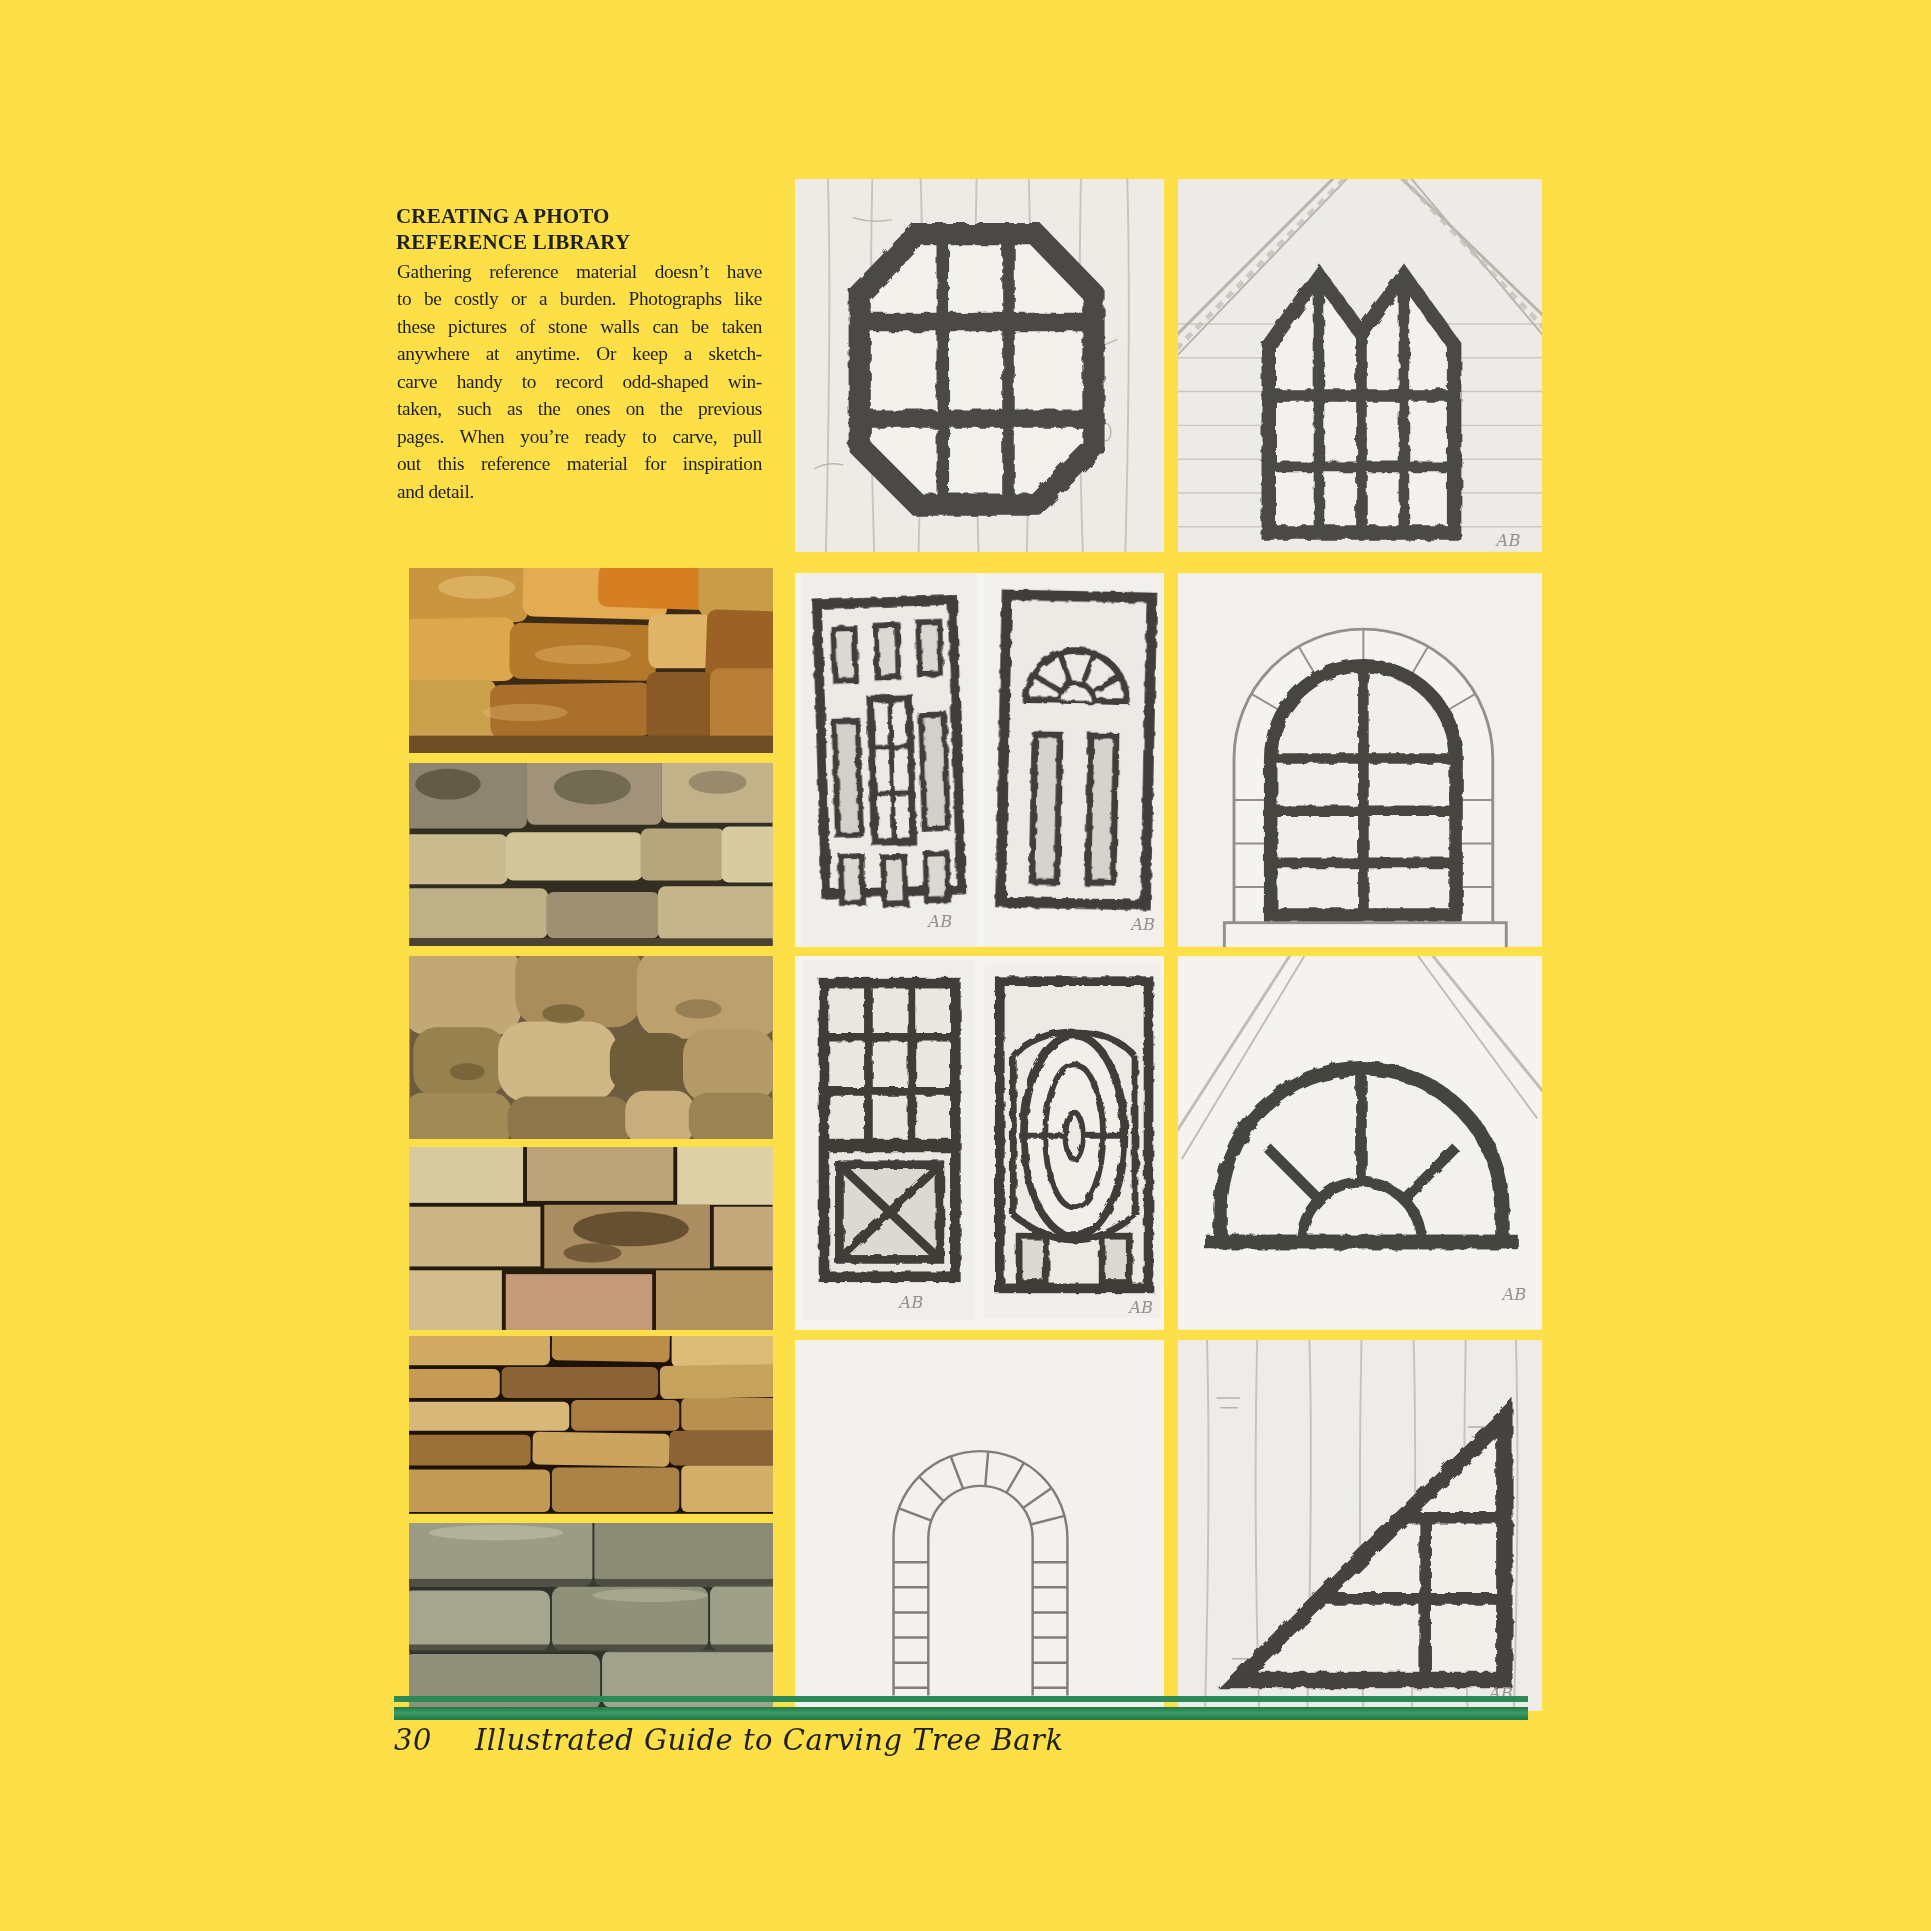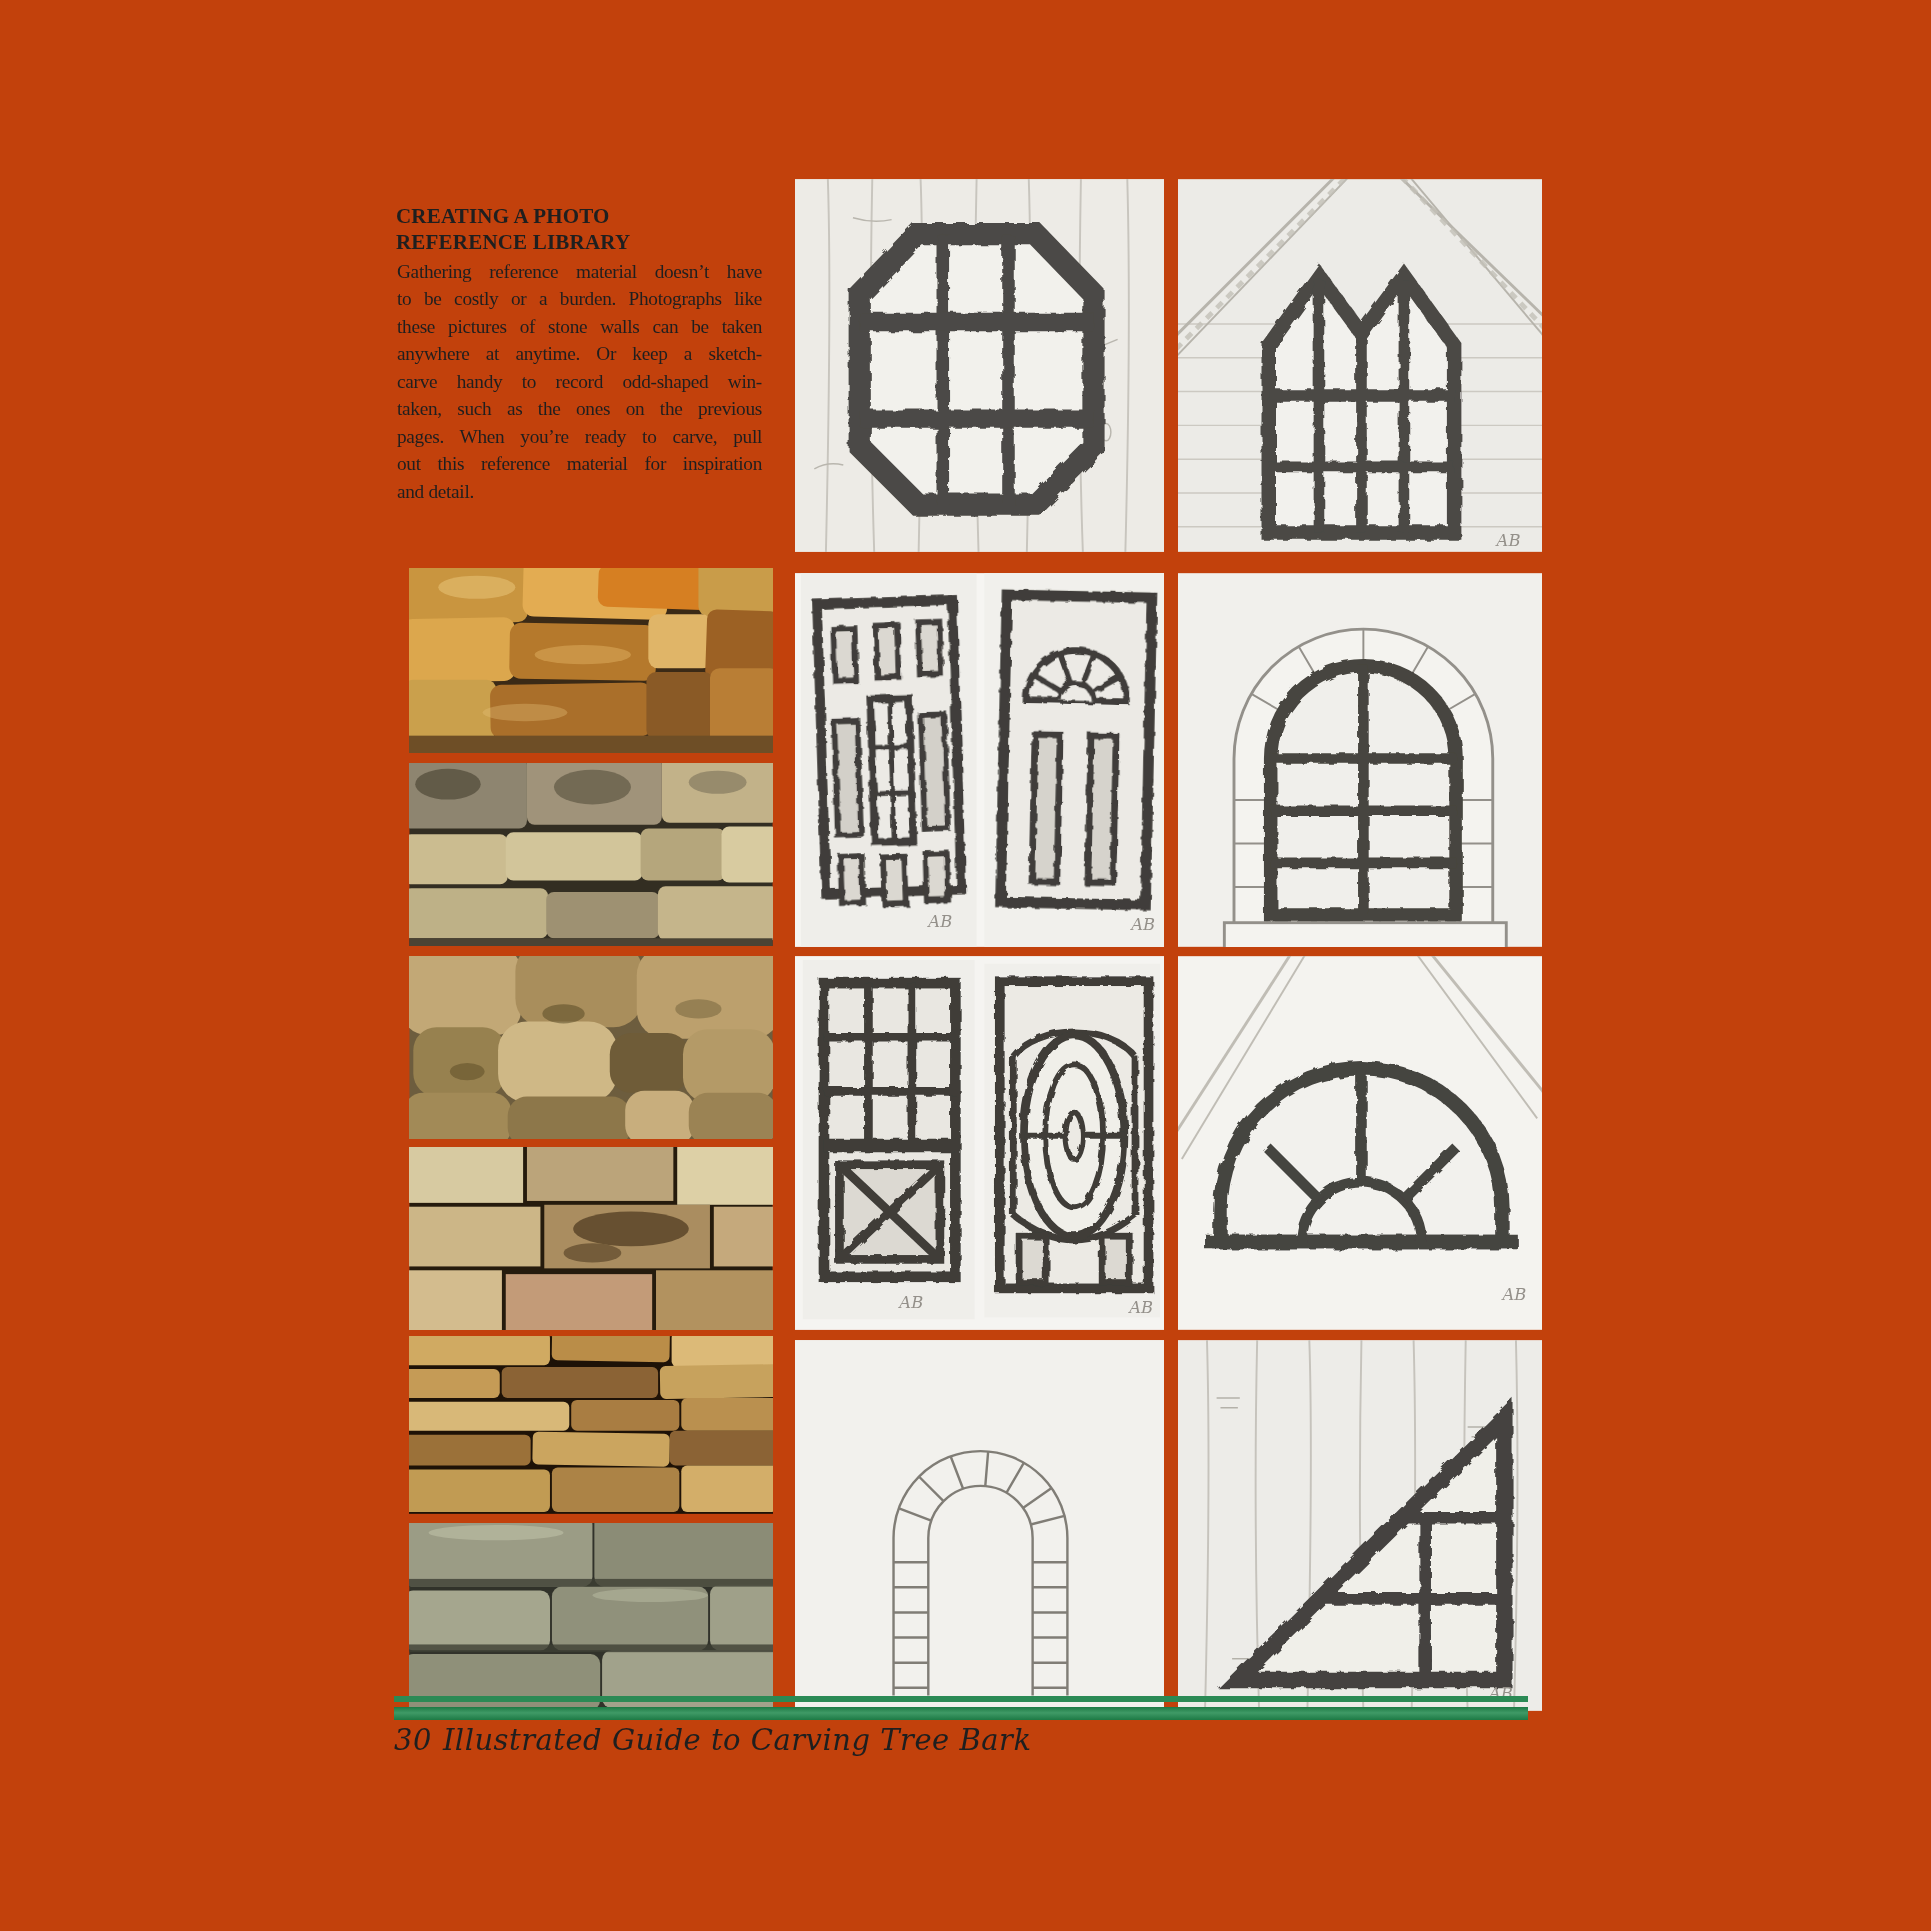--- a/index.html
+++ b/index.html
@@ -1,16 +1,16 @@
 <!DOCTYPE html>
 <html><head>
 <meta charset="utf-8">
 <style>
   html,body{margin:0;padding:0;background:#ffffff;}
-  .page{position:relative;width:1931px;height:1931px;background:#c2410c;overflow:hidden;
+  .page{position:relative;width:1931px;height:1931px;background:#fde047;overflow:hidden;
         font-family:"Liberation Serif",serif;}
   
   .text-block{position:absolute;left:396px;top:203px;width:367px;color:#1f1f1f;}
   .text-block h2{margin:0 0 3.9px 0;font-size:21px;line-height:26px;font-weight:bold;letter-spacing:0.2px;}
   .bodytext p{margin:1px;font-size:19.3px;line-height:26.5px;letter-spacing:-0.3px;
       text-align:justify;text-align-last:justify;}
   .bodytext p.last{text-align-last:left;}
   
   figure{position:absolute;margin:15px;padding:0;}
   figure svg{display:block;width:100%;height:100%;}
@@ -28,21 +28,21 @@
   .sk-f{left:1163px;top:941px;width:364px;height:374px;}
   .sk-g{left:780px;top:1325px;width:369px;height:371px;}
   .sk-h{left:1163px;top:1325px;width:364px;height:371px;}
   .sig{font:italic 17px "DejaVu Serif",serif;fill:#94908a;}
   
   .rule-thin{position:absolute;left:394px;top:1696px;width:1134px;height:5.8px;background:#2b8a55;}
   .rule-thick{position:absolute;left:394px;top:1707px;width:1134px;height:12.6px;
       background:linear-gradient(#1d7a45,#3f9a66 45%,#1d7a45);}
   .folio{position:absolute;left:394px;top:1723px;color:#1f1f1f;
       font-family:"DejaVu Serif",serif;font-style:italic;font-size:29px;letter-spacing:0.5px;}
-  .folio .num{margin-right:11px;}
+  .folio .num{margin-right:43px;}
 </style>
 </head>
 <body>
 
 <div class="page">
 
   <section class="text-block">
     <h2><span>CREATING A PHOTO</span><br>
         <span>REFERENCE LIBRARY</span></h2>
     <div class="bodytext">

